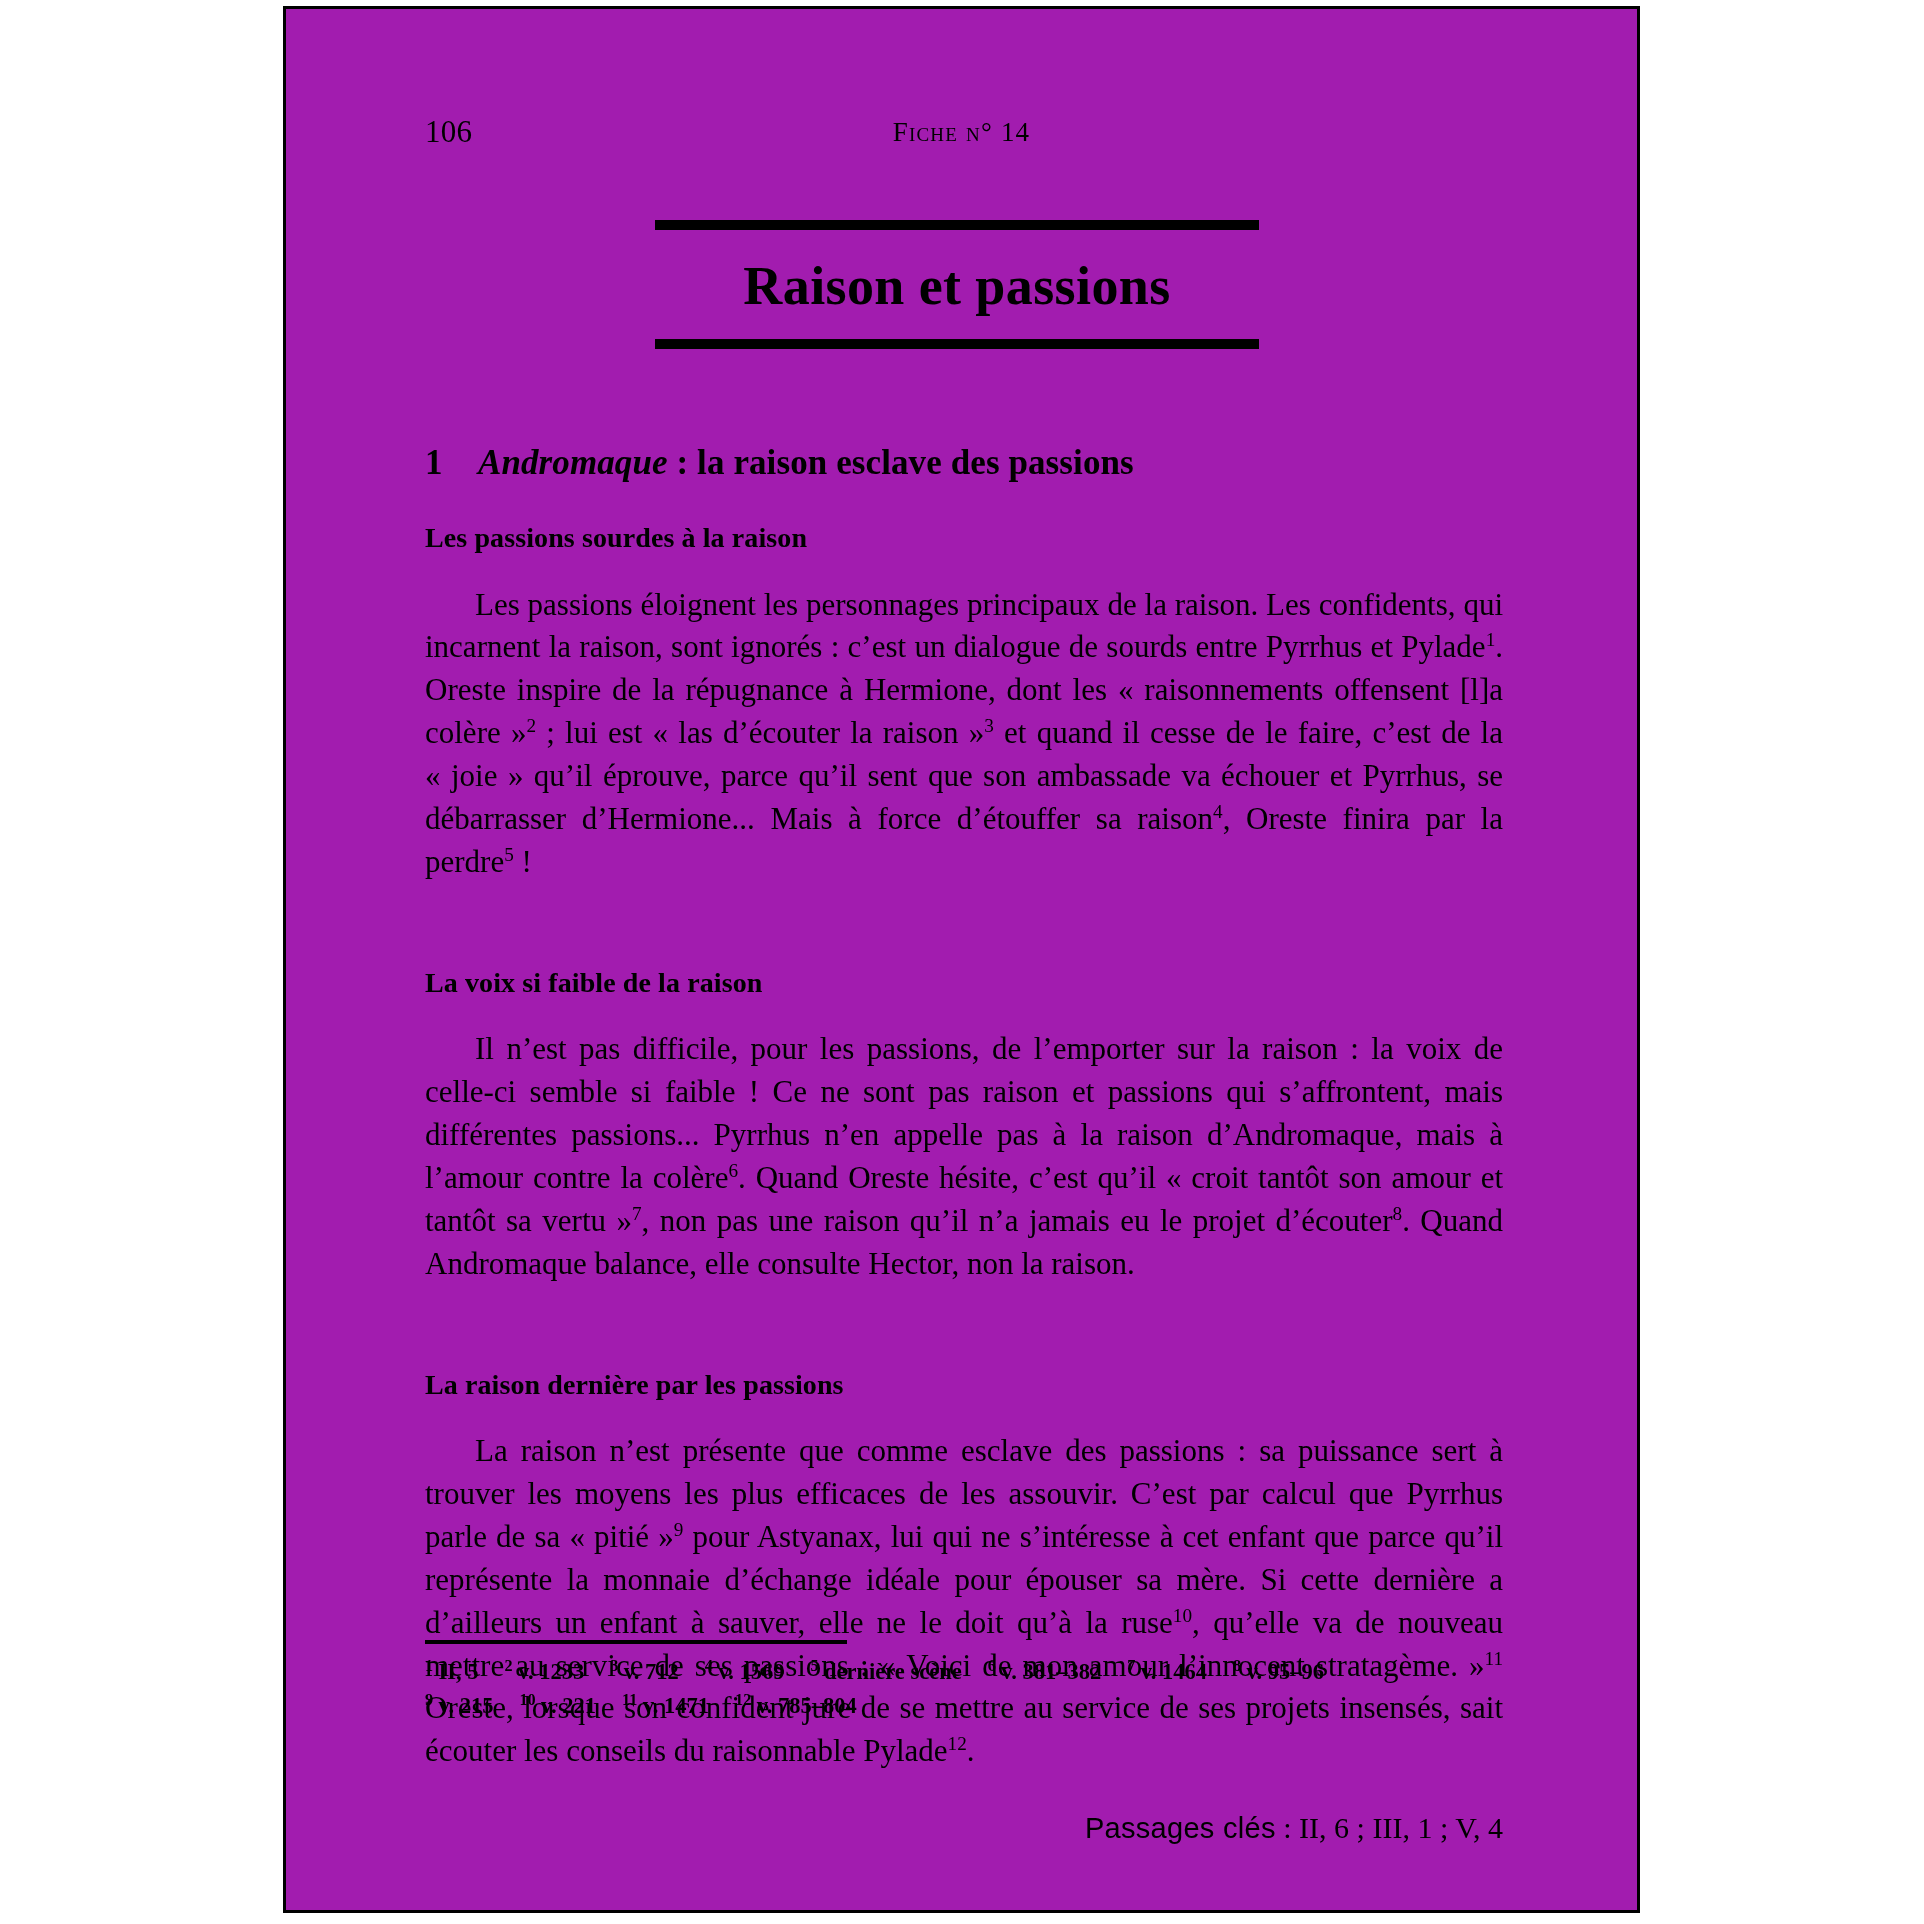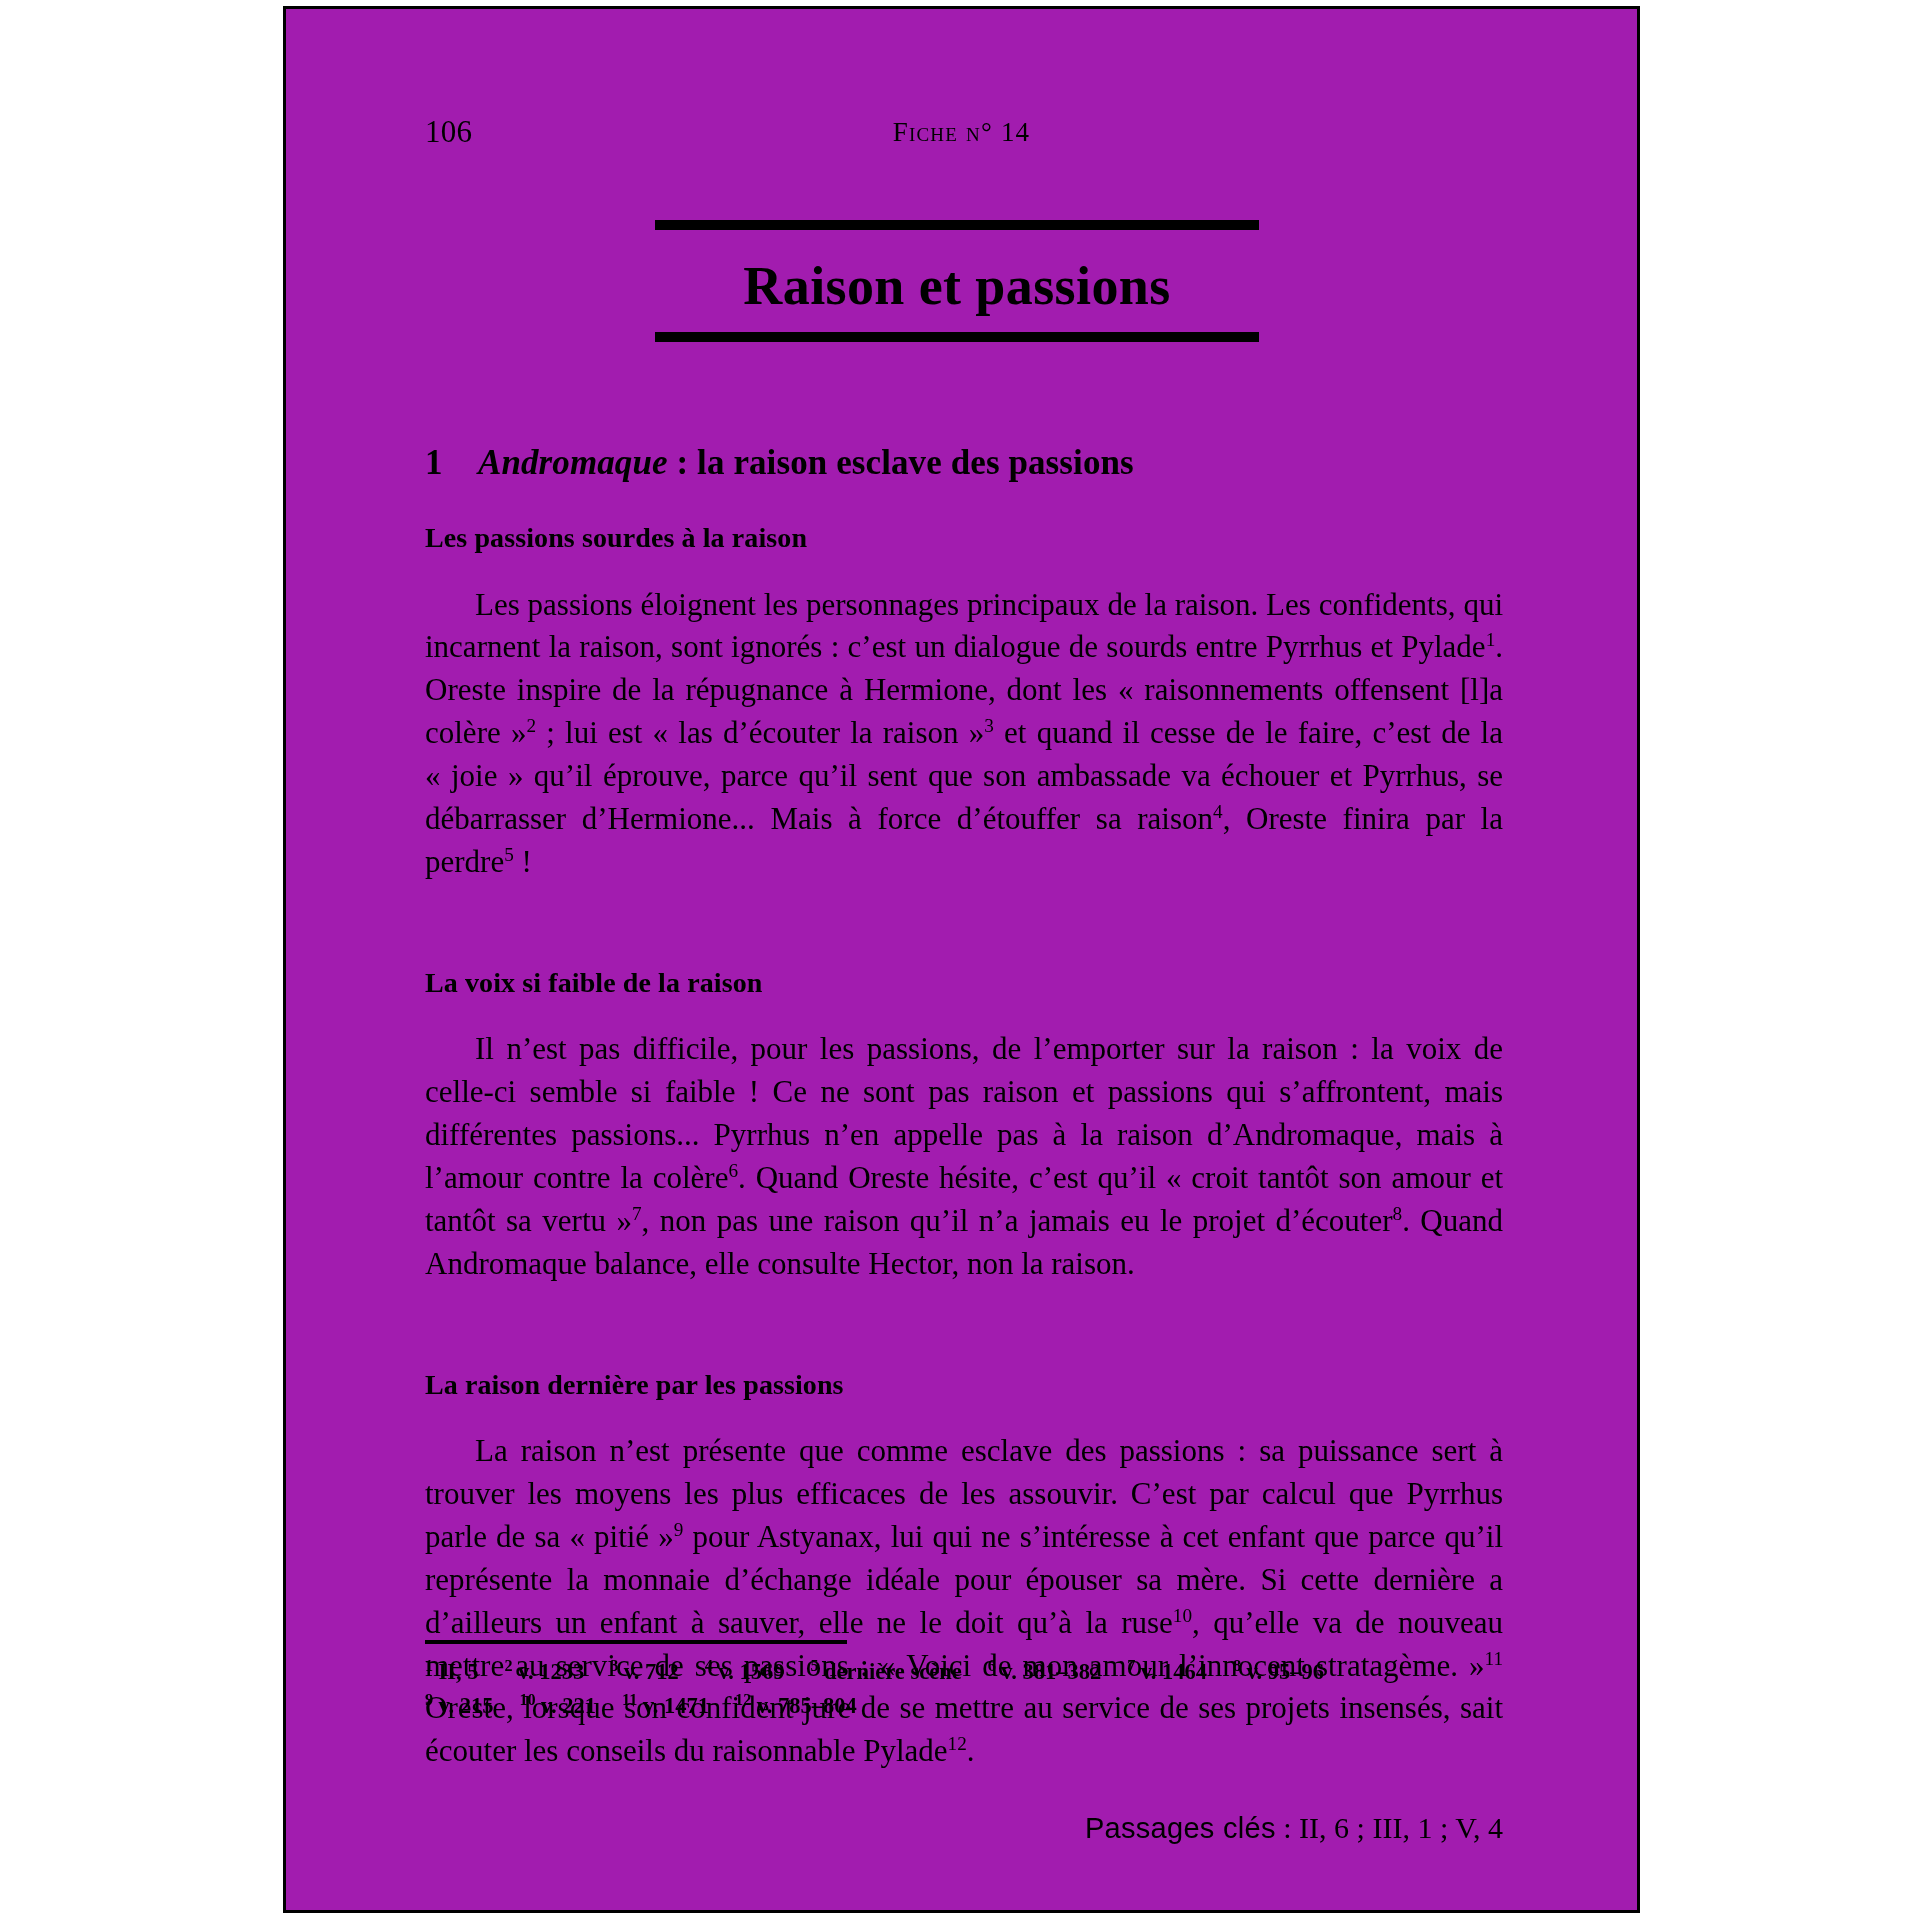--- a/index.html
+++ b/index.html
@@ -73,21 +73,21 @@
   .rule-thick {
     height: 10px;
     background: #000000;
     width: 100%;
   }
   .fiche-title {
     text-align: center;
     font-size: 54px;
     font-weight: bold;
     line-height: 1.0;
-    padding: 29px 0 19px 0;
+    padding: 29px 0 26px 0;
     letter-spacing: 0.4px;
   }
 
   
   .content {
     position: absolute;
     left: 139px;
     top: 434px;
     width: 1078px;
   }

